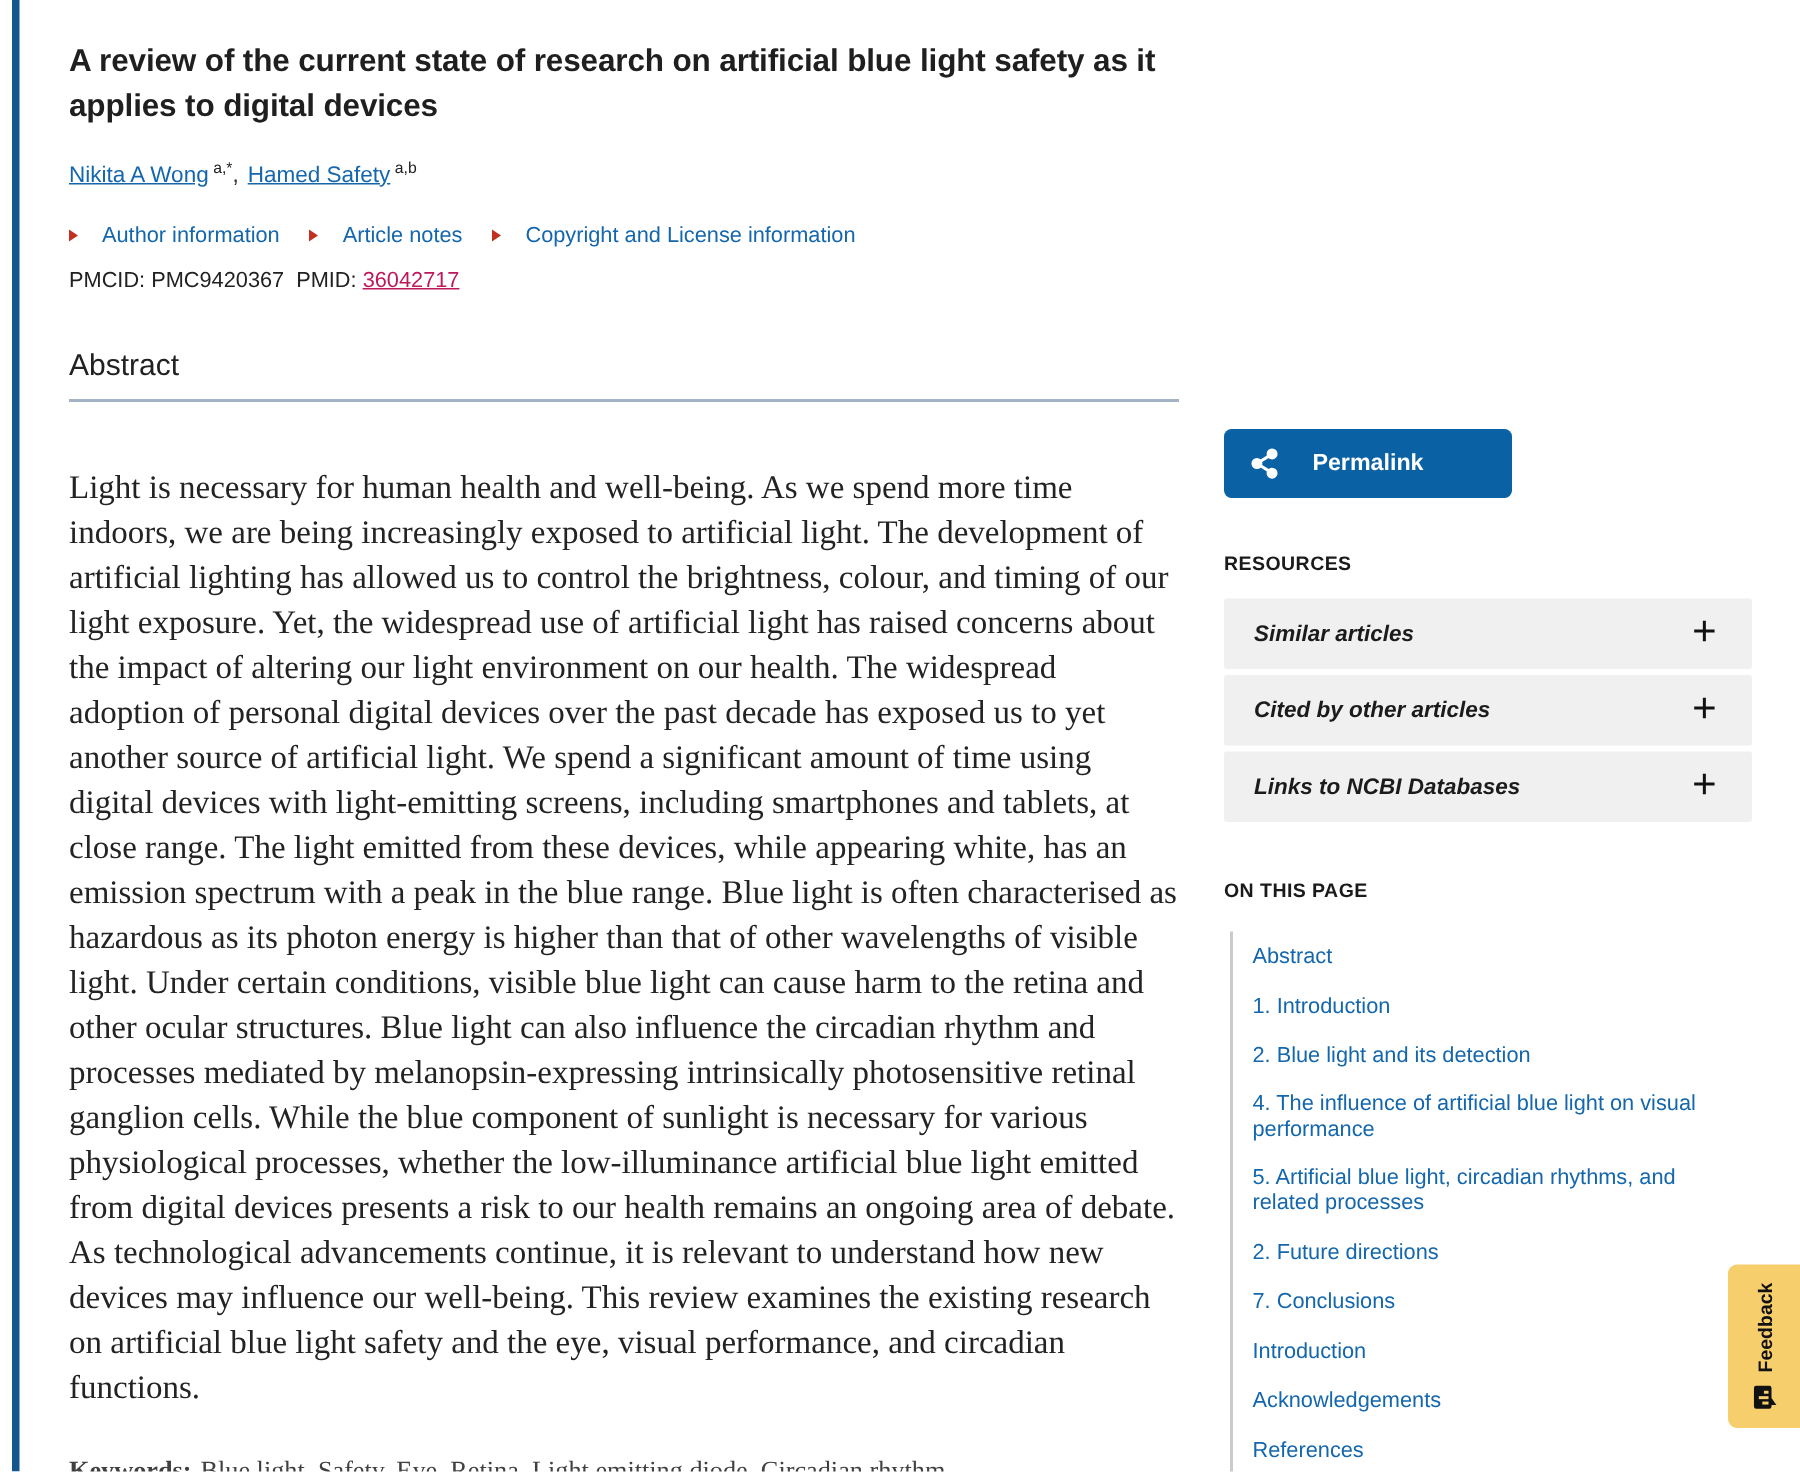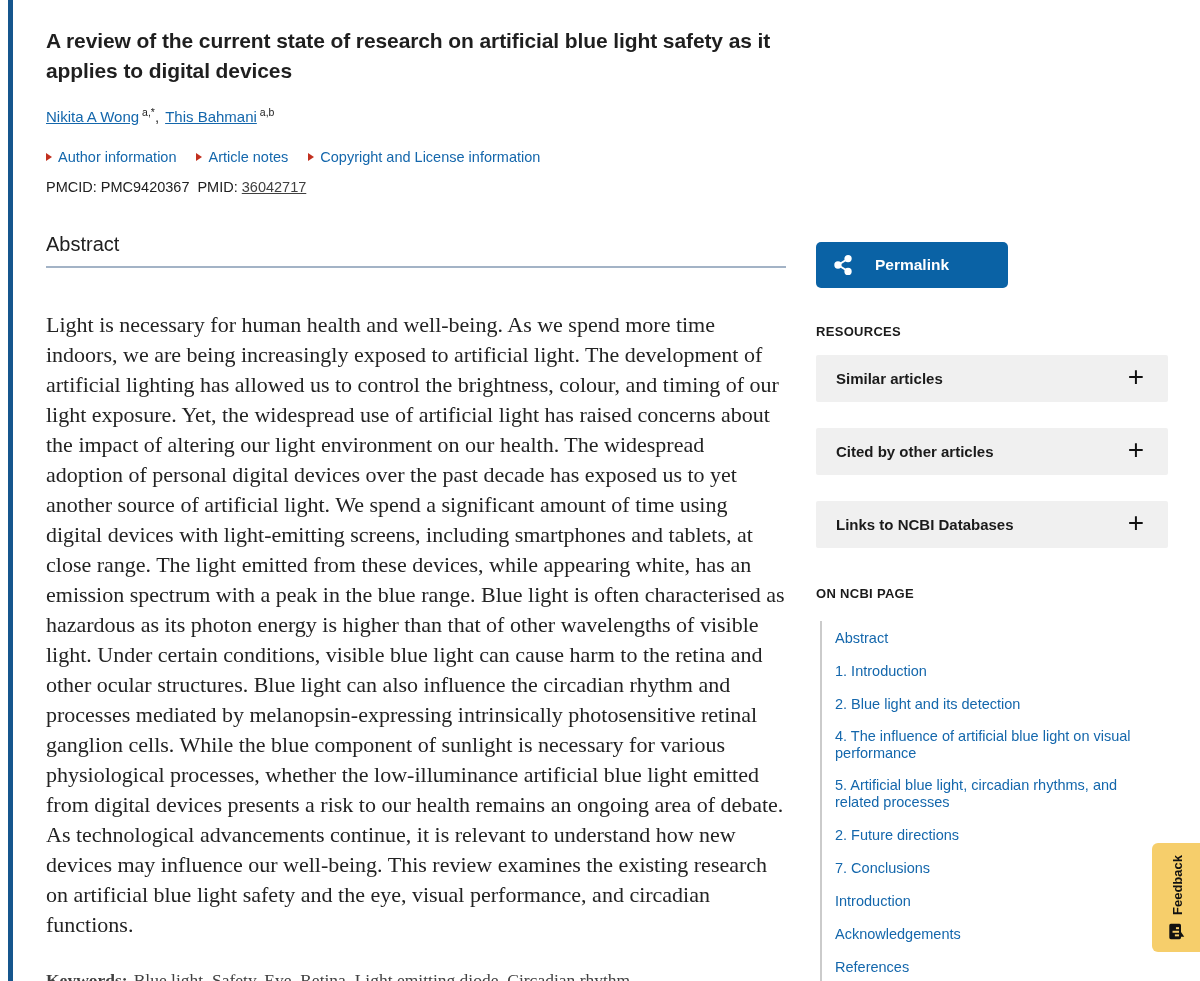--- a/index.html
+++ b/index.html
@@ -26,33 +26,33 @@
     margin: 26px 0 0 0;
     font-size: 21px; line-height: 1.42; font-weight: 700;
     color: #1f1f1f; letter-spacing: -0.1px;
   }
   .authors { margin-top: 20px; font-size: 15px; color: #2b2b2b; }
   .authors a { color: #1467AC; text-decoration: underline; }
   .authors sup { font-size: 10.5px; color: #222; margin-left: 3px; }
   .authors .sep { margin-right: 6px; }
 
   .article-links { margin-top: 24px; display: flex; gap: 20px; align-items: center; font-size: 14.5px; }
-  .article-links .link-item { display: flex; align-items: center; gap: 6px; }
+  .article-links .link-item { display: flex; align-items: center; gap: 16px; }
   .tri {
     width: 0; height: 0; display: inline-block;
     border-left: 6px solid #C2301F;
     border-top: 4.5px solid transparent;
     border-bottom: 4.5px solid transparent;
   }
   .article-links a { color: #1467AC; text-decoration: none; }
 
   .ids { margin-top: 14px; font-size: 14.5px; color: #212121; }
   .ids .id-label { font-weight: 400; }
   .ids .spacer { display: inline-block; width: 8px; }
-  .ids a { color: #404040; text-decoration: underline; }
+  .ids a { color: #be185d; text-decoration: underline; }
 
   h2.section-heading {
     margin: 38px 0 0 0;
     font-size: 20px; font-weight: 400; color: #212121;
     padding-bottom: 10px;
     border-bottom: 2px solid #A3B3C6;
   }
   p.abstract-text {
     margin: 42px 0 0 0;
     font-family: "Liberation Serif", serif;
@@ -81,21 +81,21 @@
   }
   .permalink-btn .share-icon {
     position: absolute; left: 16px; top: 12px;
     width: 22px; height: 22px;
   }
   .side-heading {
     margin-top: 36px;
     font-size: 13px; font-weight: 700; color: #1a1a1a;
     letter-spacing: 0.3px;
   }
-  .accordion { margin-top: 16px; display: flex; flex-direction: column; gap: 26px; }
+  .accordion { margin-top: 16px; display: flex; flex-direction: column; gap: 4px; font-style: italic; }
   .acc-row {
     height: 47px; background: #F0F0F0; border-radius: 2px;
     display: flex; align-items: center; justify-content: space-between;
     padding: 0 24px 0 20px; cursor: pointer;
   }
   .acc-label { font-size: 15px; font-weight: 700; color: #1b1b1b; }
   .acc-plus {
     font-size: 28px; font-weight: 200; color: #111;
     line-height: 1; margin-top: -3px;
   }
@@ -130,21 +130,21 @@
 </head>
 <body>
 
 <div class="accent-bar"></div>
 
 <div class="layout">
 
   <main>
     <h1 class="article-title">A review of the current state of research on artificial blue light safety as it applies to digital devices</h1>
 
-    <p class="authors"><a href="#">Nikita A Wong</a><sup>a,*</sup><span class="sep">,</span><a href="#">This Bahmani</a><sup>a,b</sup></p>
+    <p class="authors"><a href="#">Nikita A Wong</a><sup>a,*</sup><span class="sep">,</span><a href="#">Hamed Safety</a><sup>a,b</sup></p>
 
     <div class="article-links">
       <span class="link-item">
         <span class="tri"></span>
         <a href="#">Author information</a>
       </span>
       <span class="link-item">
         <span class="tri"></span>
         <a href="#">Article notes</a>
       </span>
@@ -189,21 +189,21 @@
       <div class="acc-row">
         <span class="acc-label">Cited by other articles</span>
         <span class="acc-plus">+</span>
       </div>
       <div class="acc-row">
         <span class="acc-label">Links to NCBI Databases</span>
         <span class="acc-plus">+</span>
       </div>
     </div>
 
-    <div class="side-heading otp-heading">ON NCBI PAGE</div>
+    <div class="side-heading otp-heading">ON THIS PAGE</div>
 
     <ul class="toc">
       <li><a href="#">Abstract</a></li>
       <li><a href="#">1. Introduction</a></li>
       <li><a href="#">2. Blue light and its detection</a></li>
       <li><a href="#">4. The influence of artificial blue light on visual performance</a></li>
       <li><a href="#">5. Artificial blue light, circadian rhythms, and related processes</a></li>
       <li><a href="#">2. Future directions</a></li>
       <li><a href="#">7. Conclusions</a></li>
       <li><a href="#">Introduction</a></li>

